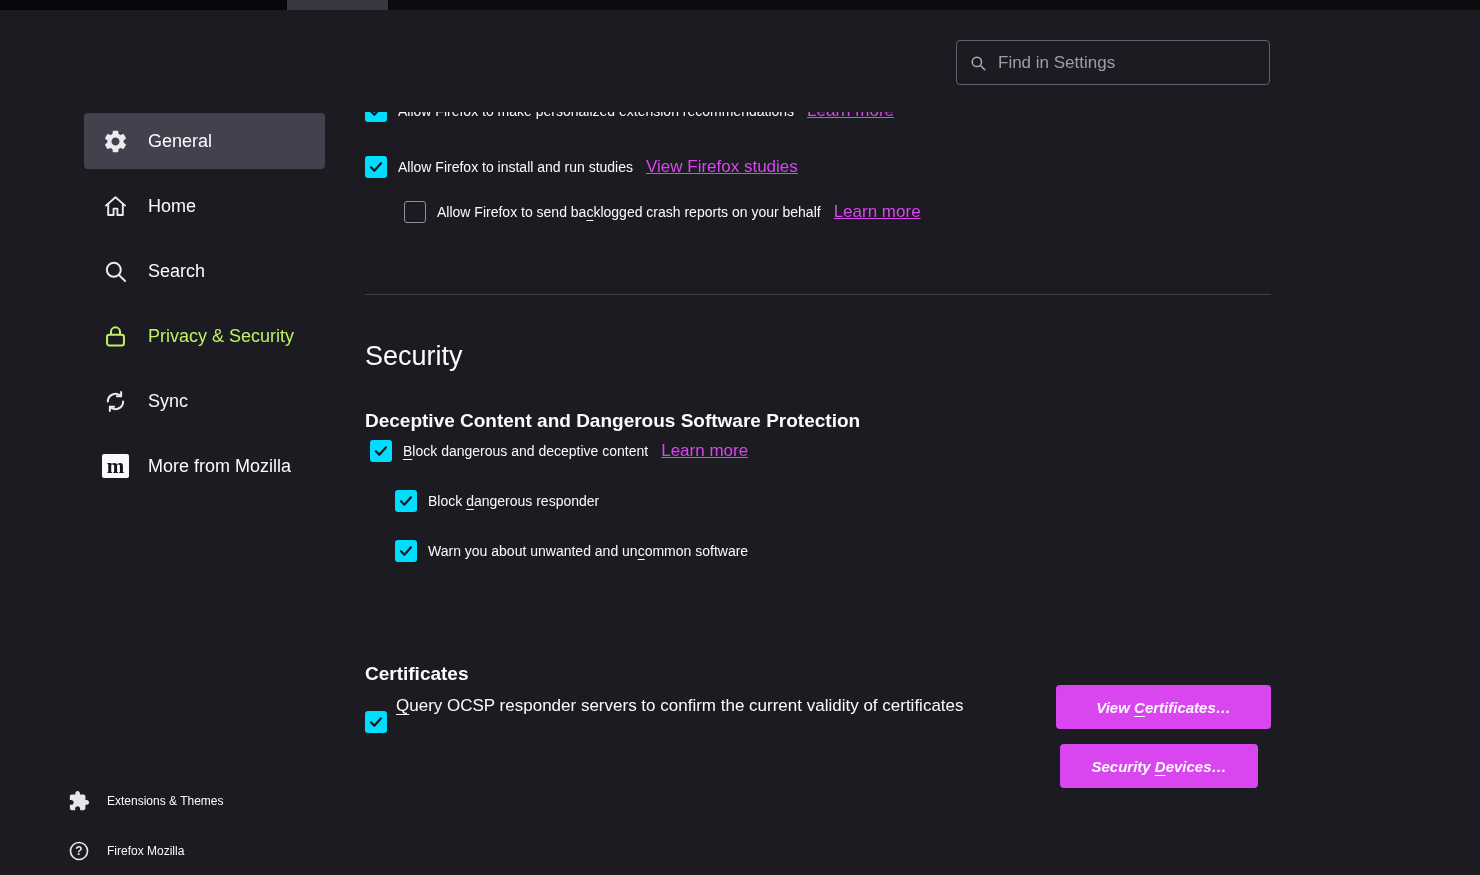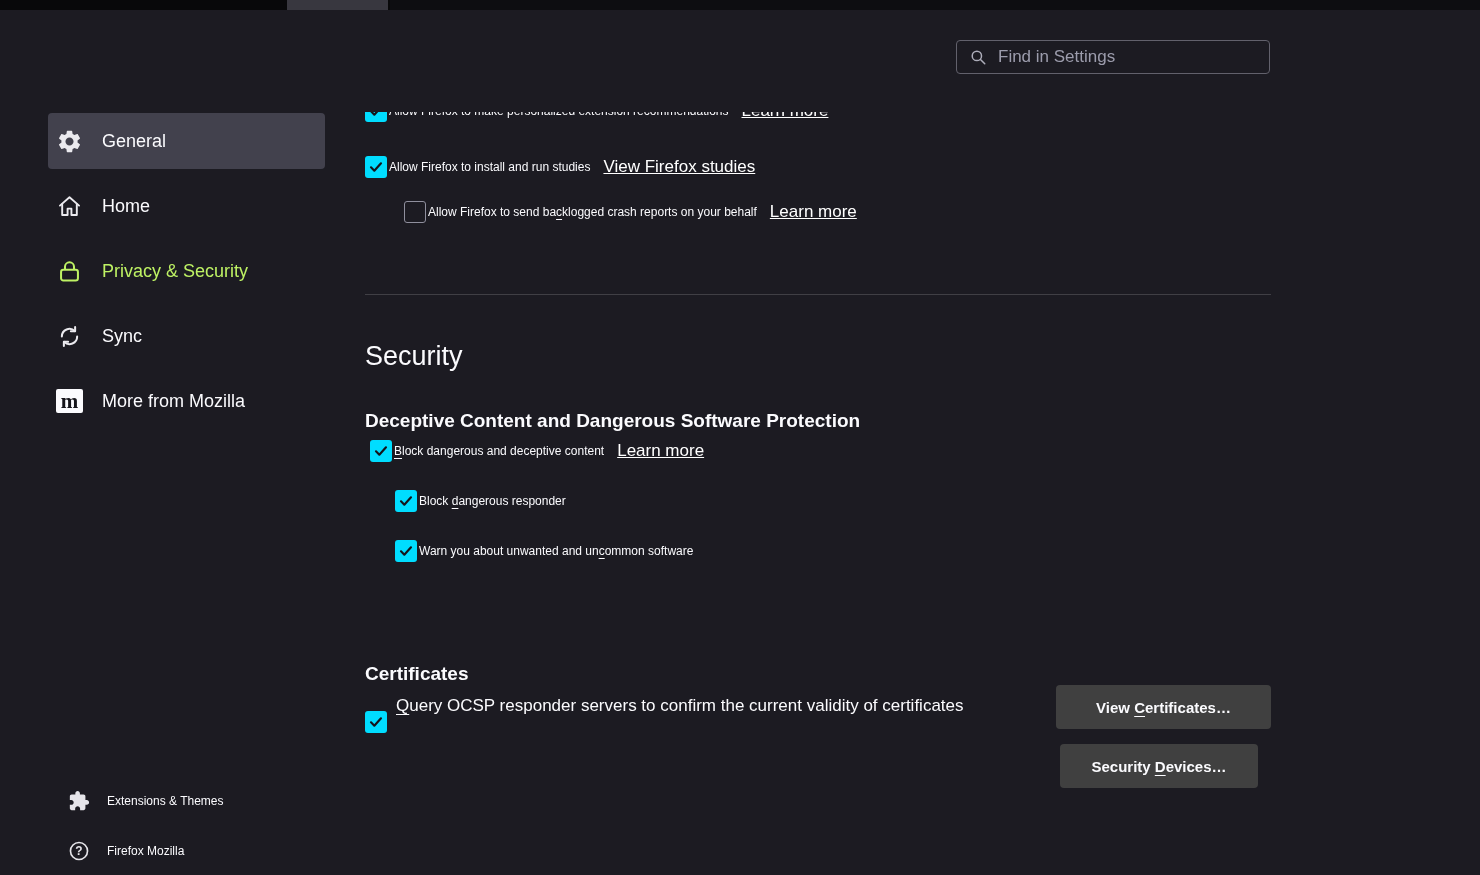--- a/index.html
+++ b/index.html
@@ -6,59 +6,59 @@
   .screen{position:relative;width:1480px;height:875px;background:#1c1b22;overflow:hidden;
           font-family:"Liberation Sans",sans-serif;color:#fbfbfe;}
 
   
   .top-strip{position:absolute;left:0;top:0;width:1480px;height:10px;background:#08080a;}
   .top-strip .right{position:absolute;left:390px;top:0;right:0;height:10px;background:#0d0d11;}
   .top-strip .tab{position:absolute;left:287px;top:0;width:101px;height:10px;background:#38373f;}
 
   
   .head-mask{position:absolute;left:340px;top:10px;width:1140px;height:102px;background:#1c1b22;z-index:2;}
-  .searchbox{position:absolute;left:956px;top:40px;width:314px;height:34px;box-sizing:border-box;
+  .searchbox{position:absolute;left:956px;top:40px;width:314px;height:45px;box-sizing:border-box;
              border:1px solid #62616c;border-radius:4px;background:#1c1b22;display:flex;align-items:center;
              padding:0 12px;gap:9px;z-index:3;}
   .searchbox .sicn{width:18px;height:18px;color:#adadba;flex:0 0 auto;}
   .search-input{flex:1;background:transparent;border:none;outline:none;color:#fbfbfe;
                 font-size:17px;font-family:inherit;min-width:0;}
   .search-input::placeholder{color:#9c9cac;opacity:1;}
 
   
   .sidebar{position:absolute;left:48px;top:113px;width:277px;z-index:1;}
   .side-item{display:flex;align-items:center;height:56px;margin-bottom:9px;border-radius:4px;
-             padding-left:8px;gap:19px;cursor:pointer;}
+             padding-left:18px;gap:19px;cursor:pointer;margin-left:36px;}
   .side-item.selected{background:#42414d;}
   .side-item .icn{width:27px;height:27px;color:#ebeaef;flex:0 0 auto;display:flex;align-items:center;justify-content:center;}
   .side-item .label{font-size:18px;color:#fbfbfe;white-space:nowrap;}
   .side-item.accent .icn,.side-item.accent .label{color:#bef264;}
   .moz-badge{width:27px;height:24px;background:#fbfbfe;border-radius:2px;display:flex;align-items:center;justify-content:center;
              font-family:"Liberation Serif",serif;font-weight:700;font-size:21px;color:#15141a;line-height:1;}
 
   .side-footer{position:absolute;left:48px;top:776px;width:285px;z-index:1;}
   .foot-item{display:flex;align-items:center;height:50px;gap:17px;padding-left:20px;cursor:pointer;}
   .foot-item .icn{width:22px;height:22px;color:#e6e5ea;flex:0 0 auto;display:flex;align-items:center;justify-content:center;}
   .foot-item .label{font-size:12px;color:#fbfbfe;white-space:nowrap;}
 
   
   .row{position:absolute;display:flex;align-items:center;height:22px;z-index:1;}
   .cb{width:22px;height:22px;border-radius:3px;flex:0 0 auto;display:flex;align-items:center;justify-content:center;box-sizing:border-box;cursor:pointer;}
   .cb.checked{background:#00ddff;}
   .cb.unchecked{border:1px solid #8f8f9d;background:transparent;}
-  .lbl{font-size:12px;color:#fbfbfe;margin-left:2px;white-space:nowrap;}
-  .link{font-size:17px;color:#ffffff;text-decoration:underline;margin-left:13px;white-space:nowrap;cursor:pointer;}
+  .lbl{font-size:14px;color:#fbfbfe;margin-left:11px;white-space:nowrap;}
+  .link{font-size:17px;color:#d946ef;text-decoration:underline;margin-left:13px;white-space:nowrap;cursor:pointer;}
   u{text-decoration:underline;text-underline-offset:3px;}
   .divider{position:absolute;left:365px;top:294px;width:906px;height:1px;background:rgba(255,255,255,0.16);z-index:1;}
   .h-page{position:absolute;left:365px;font-size:27px;font-weight:400;color:#fbfbfe;line-height:32px;z-index:1;}
   .h-sec{position:absolute;left:365px;font-size:19px;font-weight:700;color:#fbfbfe;line-height:24px;z-index:1;}
   .ocsp-cb{position:absolute;left:365px;top:711px;z-index:1;}
   .ocsp-lbl{position:absolute;left:396px;top:688px;width:590px;font-size:17px;line-height:36px;color:#fbfbfe;z-index:1;}
-  .btn{position:absolute;background:#404040;border:none;border-radius:4px;color:#fbfbfe;font-weight:700;font-size:15px;
-       font-family:inherit;display:flex;align-items:center;justify-content:center;cursor:pointer;z-index:1;}
+  .btn{position:absolute;background:#d946ef;border:none;border-radius:4px;color:#fbfbfe;font-weight:700;font-size:15px;
+       font-family:inherit;display:flex;align-items:center;justify-content:center;cursor:pointer;z-index:1;font-style:italic;}
 </style>
 </head>
 <body>
 
 <div class="screen">
 
   <div class="top-strip">
     <div class="right"></div>
     <div class="tab"></div>
   </div>
@@ -95,20 +95,29 @@
     </div>
     <div class="side-item">
       <span class="icn">
         <svg viewBox="0 0 24 24" width="27" height="27" fill="none" stroke="currentColor" stroke-width="1.7" stroke-linecap="round" stroke-linejoin="round">
             <path d="M3.5 11.2 12 3.8l8.5 7.4"></path>
             <path d="M5.5 10v9.5h4.8v-5.6h3.4v5.6h4.8V10"></path>
           </svg>
       </span>
       <span class="label">Home</span>
     </div>
+    <div class="side-item">
+      <span class="icn">
+        <svg viewBox="0 0 24 24" width="27" height="27" fill="none" stroke="currentColor" stroke-width="1.8" stroke-linecap="round">
+            <circle cx="10.5" cy="10.5" r="6.2"></circle>
+            <path d="M15.2 15.2 20.5 20.5"></path>
+          </svg>
+      </span>
+      <span class="label">Search</span>
+    </div>
     <div class="side-item accent">
       <span class="icn">
         <svg viewBox="0 0 24 24" width="27" height="27" fill="none" stroke="currentColor" stroke-width="1.8" stroke-linejoin="round">
             <rect x="4.5" y="10.5" width="15" height="9.5" rx="2"></rect>
             <path d="M8 10.5V7.8a4 4 0 0 1 8 0v2.7"></path>
           </svg>
       </span>
       <span class="label">Privacy &amp; Security</span>
     </div>
     <div class="side-item">

